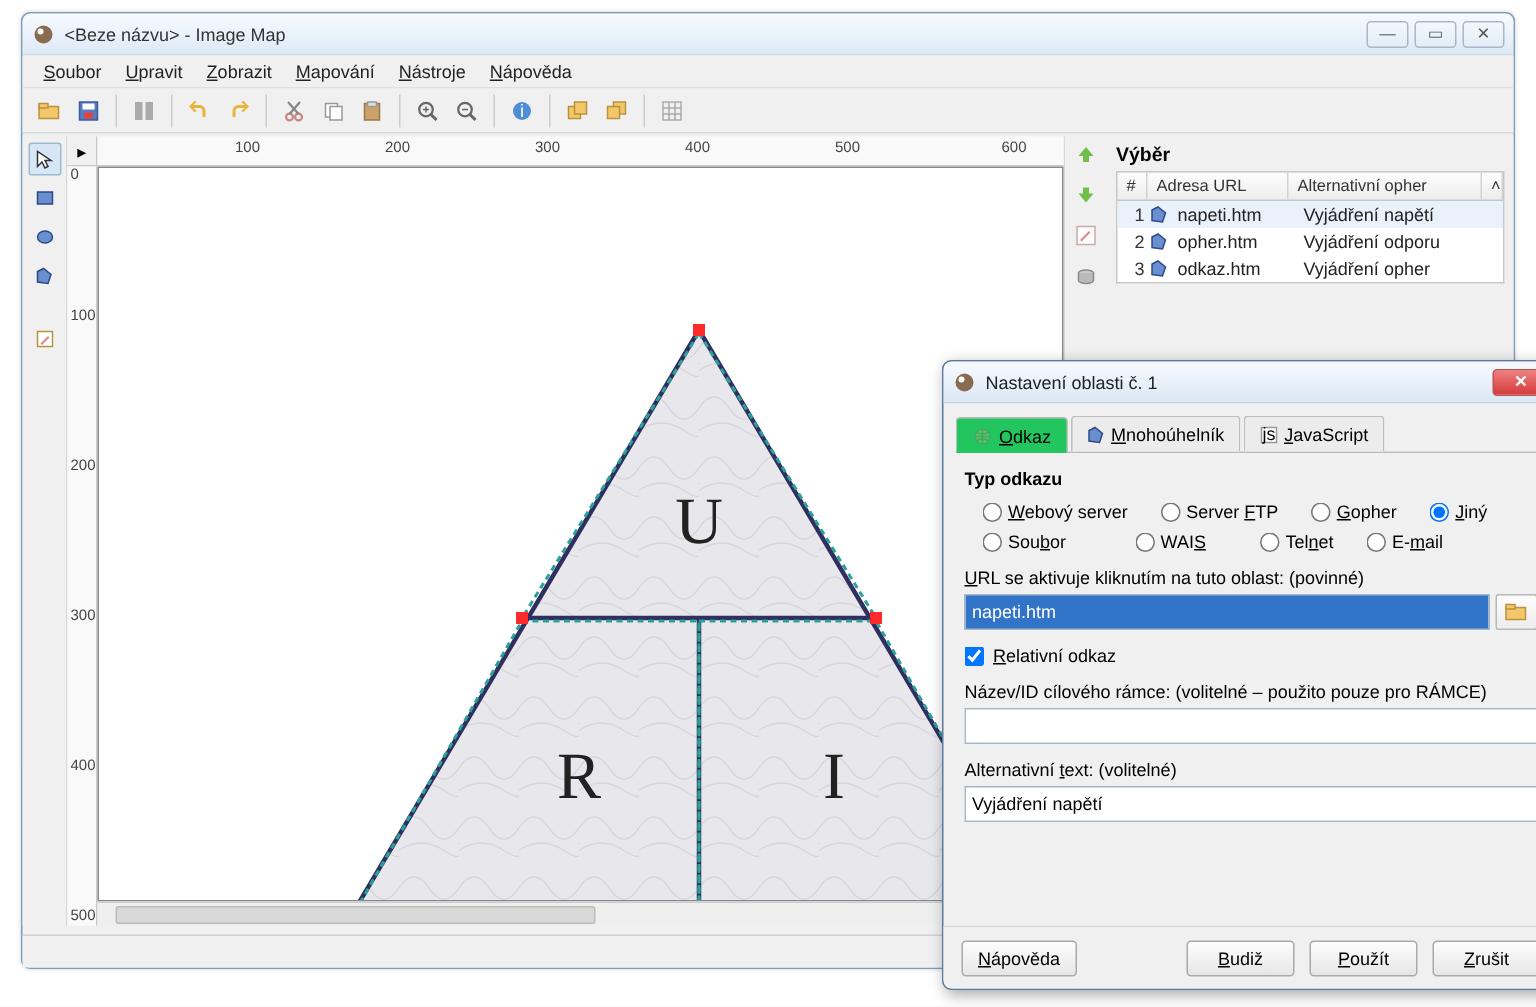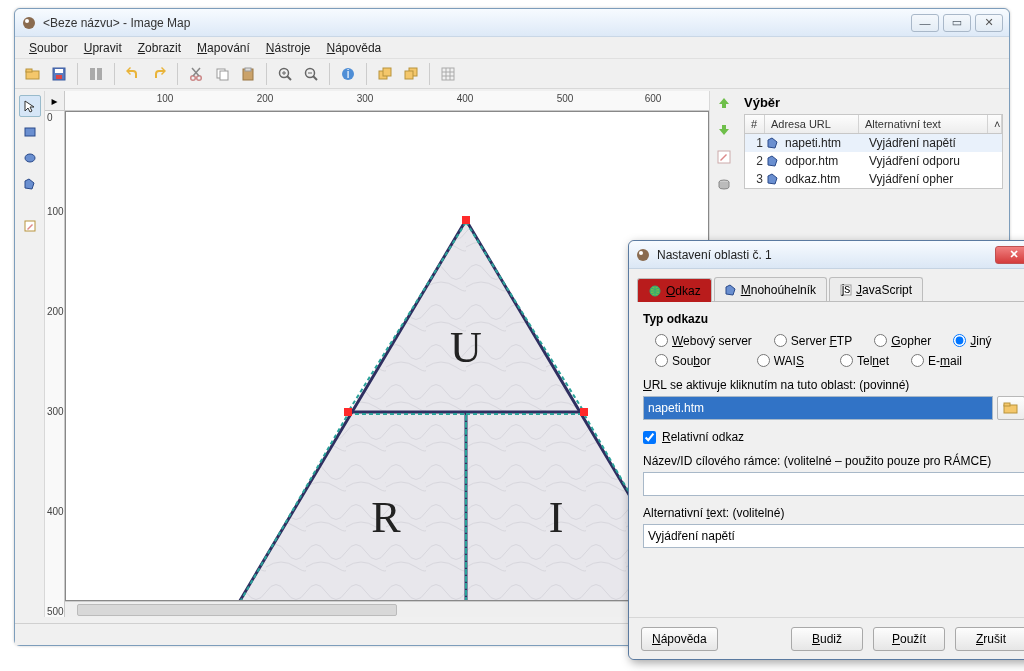--- a/index.html
+++ b/index.html
@@ -58,25 +58,25 @@
 
 .statusbar { position:absolute; left:0; right:0; bottom:0; height:22px; background:#f0f0f0; border-top:1px solid #d0d0d0; }
 
 
 .dialog { position:absolute; left:628px; top:240px; width:412px; height:420px; border:1px solid #5a7aa0; border-radius:6px; background:#f0f0f0; box-shadow:2px 3px 10px rgba(0,0,0,.35); z-index:10; }
 .dialog .dtitle { height:28px; background:linear-gradient(#f7fbff,#dbe7f5); border-bottom:1px solid #c5d3e2; border-radius:6px 6px 0 0; display:flex; align-items:center; padding:0 6px; }
 .dialog .dtitle .title { flex:1; color:#222; }
 .dialog .closebtn { width:38px; height:18px; border:1px solid #c05050; border-radius:3px; background:linear-gradient(#f08080,#d43b3b); color:#fff; display:flex;align-items:center;justify-content:center; font-weight:bold; font-size:11px;}
 .tabs { display:flex; margin:8px 8px 0; border-bottom:1px solid #bdbdbd; }
 .tab { padding:5px 10px 4px; border:1px solid #bdbdbd; border-bottom:none; margin-right:2px; background:#ececec; border-radius:3px 3px 0 0; display:flex; align-items:center; gap:4px; }
-.tab.active { background:#b91c1c; position:relative; top:1px; }
+.tab.active { background:#22c55e; position:relative; top:1px; }
 .tabbody { padding:10px 14px; }
 .group-title { font-weight:bold; margin-bottom:8px; }
 .radiorow { display:flex; gap:22px; margin-bottom:6px; padding-left:12px; }
-.radiorow label { display:flex; align-items:flex-start; gap:4px; font-size:12px; }
+.radiorow label { display:flex; align-items:flex-end; gap:4px; font-size:12px; }
 .fieldlabel { margin:10px 0 4px; font-size:12px; }
 .urlrow { display:flex; gap:4px; align-items:center; }
 .urlrow input[type=text] { flex:1; height:24px; border:1px solid #a8b8c8; padding:2px 4px; }
 .urlrow input[type=text].sel { background:#3173c6; color:#fff; }
 .urlrow .browse { width:28px; height:24px; border:1px solid #b8b8b8; background:linear-gradient(#fdfdfd,#ececec); border-radius:2px; display:flex;align-items:center;justify-content:center;}
 .chk { display:flex; align-items:center; gap:6px; margin-top:10px; }
 .txtfield { width:100%; height:24px; border:1px solid #a8b8c8; padding:2px 4px; background:#fff; }
 .dlgbtns { position:absolute; left:0; right:0; bottom:0; height:42px; border-top:1px solid #d7d7d7; display:flex; align-items:center; gap:10px; padding:0 12px; background:#f0f0f0; border-radius:0 0 6px 6px;}
 .dlgbtns .spacer { flex:1; }
 .btn { min-width:72px; height:24px; border:1px solid #a9a9a9; background:linear-gradient(#fdfdfd,#e6e6e6); border-radius:3px; padding:0 10px; display:flex;align-items:center;justify-content:center; }
@@ -242,21 +242,21 @@
     </div>
 
     <div class="canvaszone">
       <div class="rulerCorner">▸</div>
       <div class="rulerH">
         <span class="ticklab" style="left:100px">100</span>
         <span class="ticklab" style="left:200px">200</span>
         <span class="ticklab" style="left:300px">300</span>
         <span class="ticklab" style="left:400px">400</span>
         <span class="ticklab" style="left:500px">500</span>
-        <span class="ticklab" style="left:588px">600</span>
+        <span class="ticklab" style="left:611px">600</span>
       </div>
       <div class="rulerV">
         <span class="ticklab" style="top:6px">0</span>
         <span class="ticklab" style="top:100px">100</span>
         <span class="ticklab" style="top:200px">200</span>
         <span class="ticklab" style="top:300px">300</span>
         <span class="ticklab" style="top:400px">400</span>
         <span class="ticklab" style="top:500px">500</span>
       </div>
       <div class="canvas">
@@ -308,38 +308,38 @@
         <div><svg width="16" height="16">
               <ellipse cx="8" cy="6" rx="5" ry="2" fill="#ccc" stroke="#888"></ellipse>
               <path d="M3 6v5a5 2 0 0 0 10 0V6" fill="#bbb" stroke="#888"></path>
             </svg></div>
       </div>
       <div class="rightContent">
         <h4>Výběr</h4>
         <div class="listhdr">
           <div style="width:20px">#</div>
           <div style="width:94px">Adresa URL</div>
-          <div style="flex:1">Alternativní text</div>
+          <div style="flex:1">Alternativní opher</div>
           <div style="width:14px">˄</div>
         </div>
         <div class="listrows">
           <div class="listrow sel">
             <span class="num">1</span>
             <svg class="ico" width="12" height="12">
                 <path d="M1 10L1 3 5 1 10 5 8 11Z" fill="#6a8fd0" stroke="#2a4a8a"></path>
               </svg>
             <span class="url">napeti.htm</span>
             <span class="alt">Vyjádření napětí</span>
           </div>
           <div class="listrow">
             <span class="num">2</span>
             <svg class="ico" width="12" height="12">
                 <path d="M1 10L1 3 5 1 10 5 8 11Z" fill="#6a8fd0" stroke="#2a4a8a"></path>
               </svg>
-            <span class="url">odpor.htm</span>
+            <span class="url">opher.htm</span>
             <span class="alt">Vyjádření odporu</span>
           </div>
           <div class="listrow">
             <span class="num">3</span>
             <svg class="ico" width="12" height="12">
                 <path d="M1 10L1 3 5 1 10 5 8 11Z" fill="#6a8fd0" stroke="#2a4a8a"></path>
               </svg>
             <span class="url">odkaz.htm</span>
             <span class="alt">Vyjádření opher</span>
           </div>

